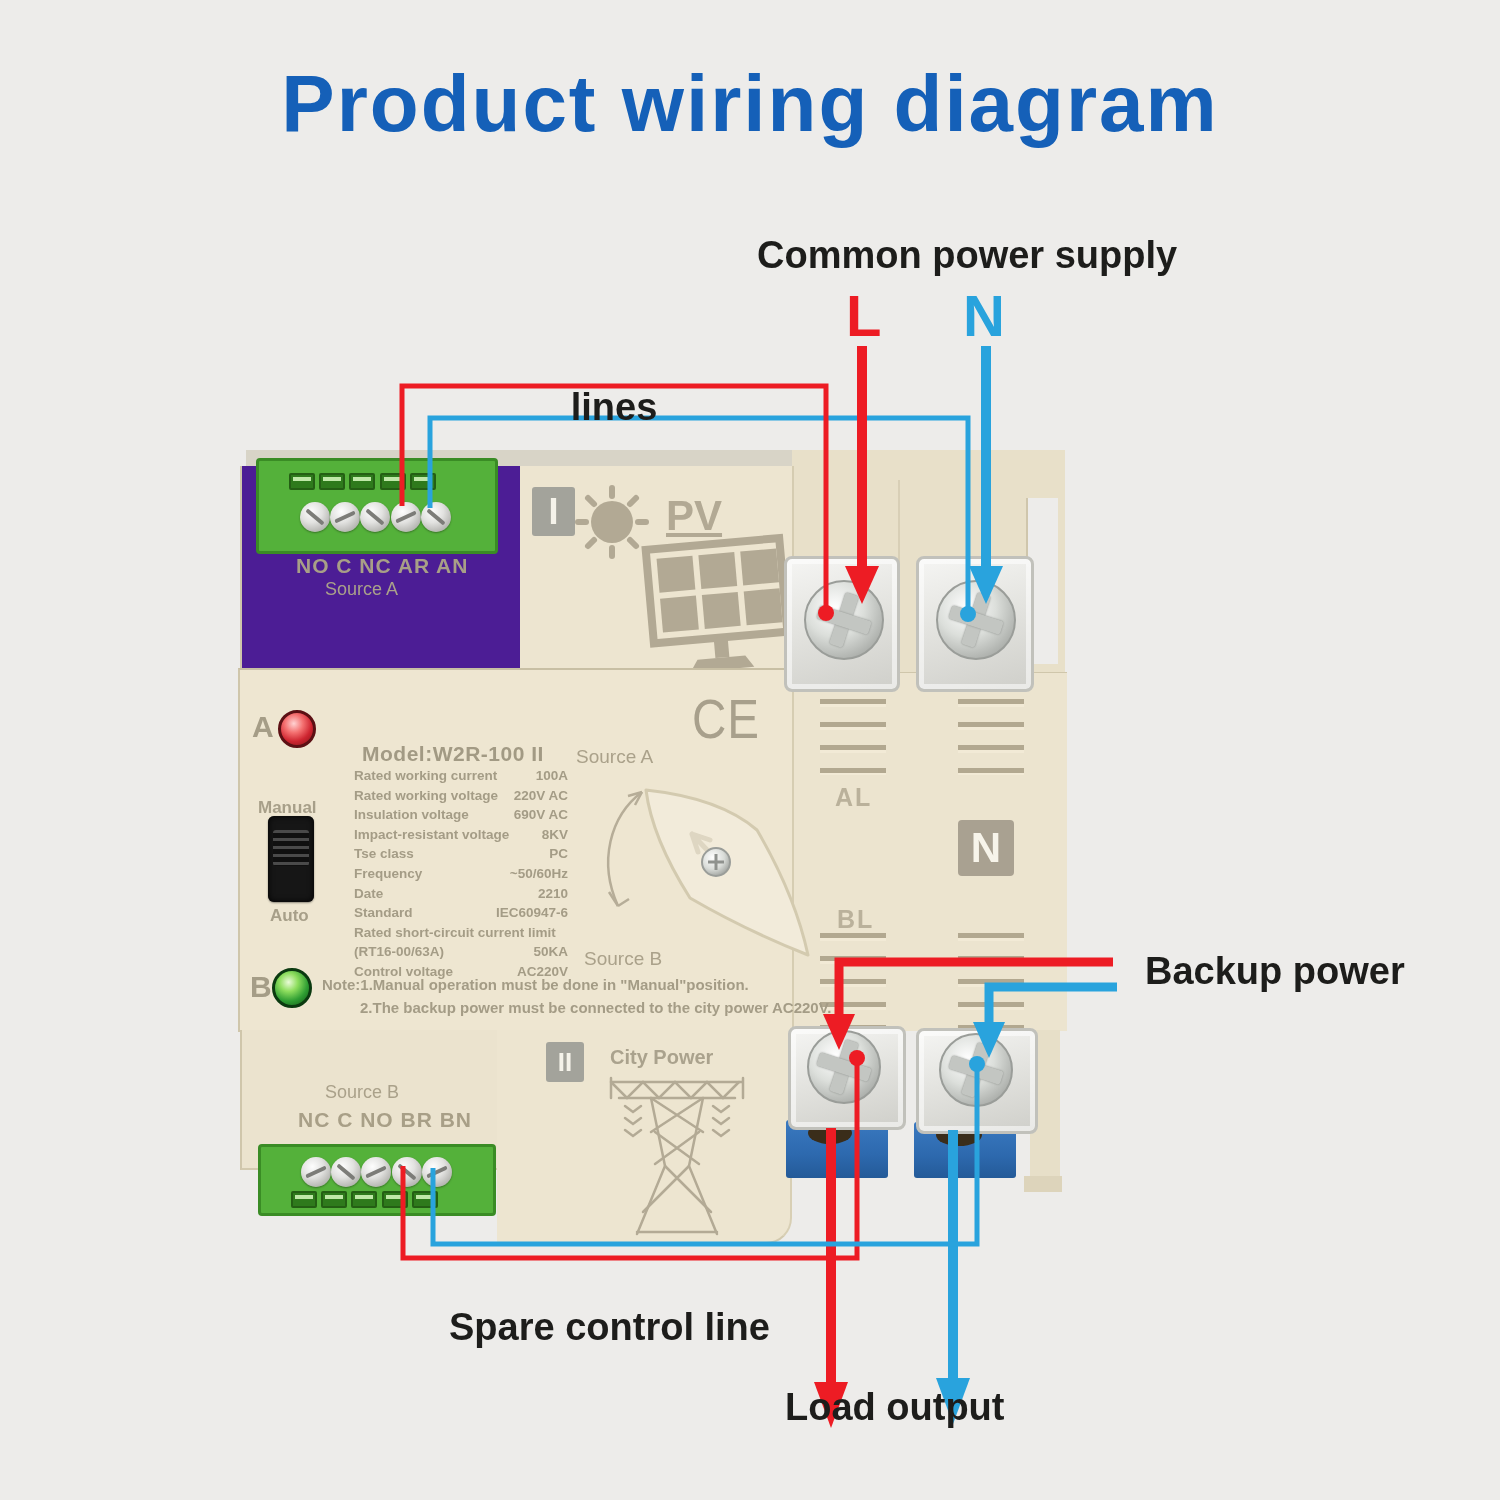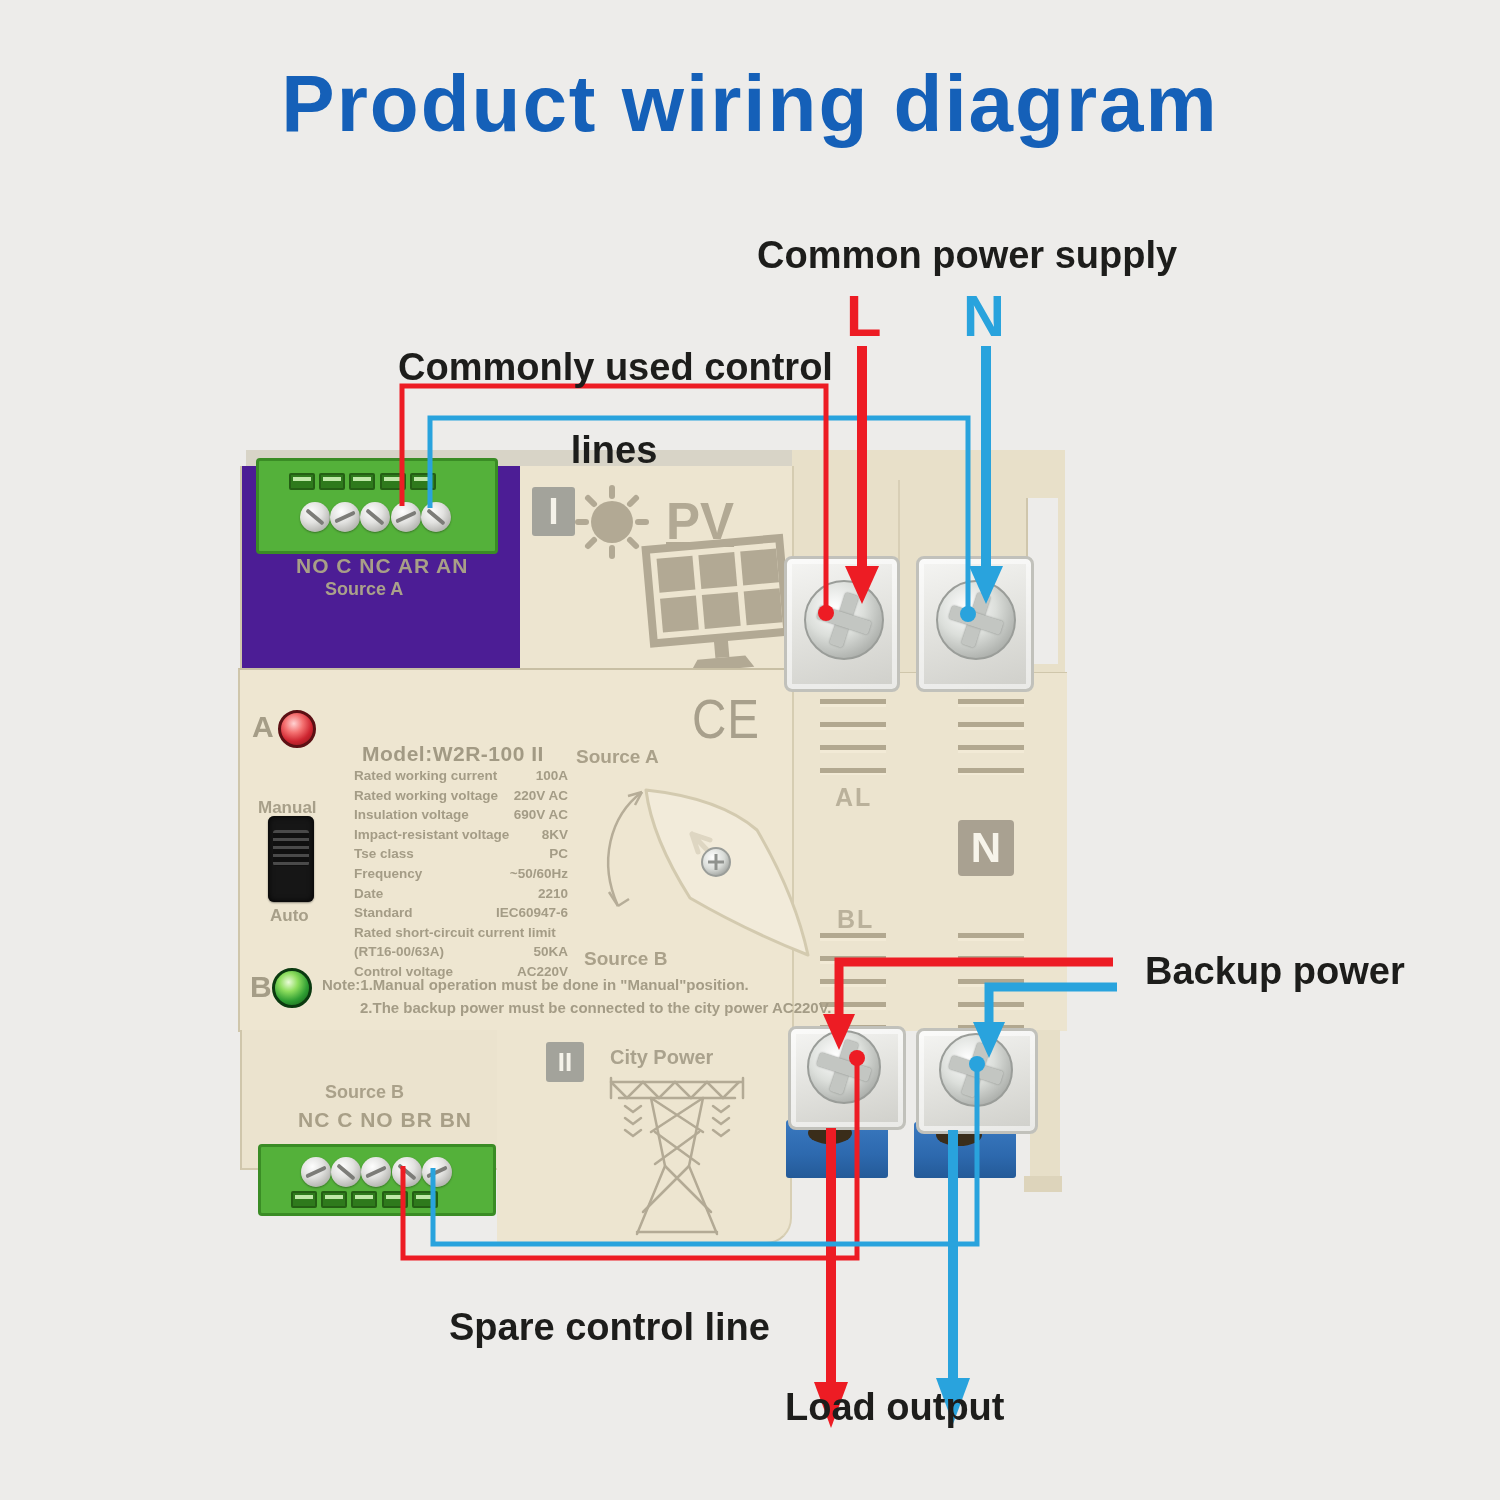--- a/index.html
+++ b/index.html
@@ -46,21 +46,21 @@
   .bigscrew{position:absolute;border-radius:50%;
             background:radial-gradient(circle at 38% 34%, #ffffff 0%, #dcdfdb 42%, #b0b3af 75%, #8d908c 100%);
             border:2px solid #9a9d99;}
   .bigscrew::before,.bigscrew::after{content:"";position:absolute;left:50%;top:50%;background:#c3c6c2;
             box-shadow:0 0 2px #8a8d89;border-radius:3px;}
   .bigscrew::before{width:14px;height:54px;transform:translate(-50%,-50%) rotate(18deg);}
   .bigscrew::after{width:54px;height:14px;transform:translate(-50%,-50%) rotate(18deg);}
   .bluebase{background:linear-gradient(180deg,#3a79c0 0%,#2d69ae 60%,#245a98 100%);border-radius:3px;}
   .contact{position:absolute;background:#3a2d1a;border-radius:50%;}
   .mold-row{font-size:21px;font-weight:700;letter-spacing:1px;color:#a89f87;}
-  .mold-src{font-size:18px;font-weight:700;color:#aaa18a;}
+  .mold-src{font-size:18px;font-weight:400;color:#aaa18a;}
   .model-title{font-size:21px;font-weight:700;color:#a29a84;letter-spacing:.5px;}
   .spec-table{width:214px;}
   .spec-row{display:flex;justify-content:space-between;font-size:13.5px;line-height:19.6px;
             color:#a49c86;font-weight:600;}
   .note{font-size:15px;color:#a49c86;font-weight:600;white-space:nowrap;}
   .ibox{background:#a3a39b;border-radius:3px;color:#f5f3ea;font-weight:700;text-align:center;}
   .al-bl{font-size:25px;font-weight:700;color:#bab19b;letter-spacing:2px;margin-top:8px;}
   .nlogo{left:958px;top:820px;width:56px;height:56px;background:#a9a191;border-radius:4px;
          color:#f7f4ea;font-size:42px;font-weight:700;text-align:center;line-height:56px;}
   .ce{font-size:56px;font-weight:500;color:#a8a08c;transform:scaleX(.85);transform-origin:left;letter-spacing:1px;}
@@ -83,42 +83,41 @@
   .z5{z-index:5;} .z10{z-index:10;} .z70{z-index:70;}
 </style>
 </head>
 <body>
 
 <div class="canvas">
 
   <div class="abs title z70">Product wiring diagram</div>
   <div class="abs blabel z70" style="left:757px;top:234px;">Common power supply</div>
   <div class="abs z70" style="left:398px;top:346px;width:432px;text-align:center;">
-    <div class="blabel" style="position:relative;">Commonly used control</div>
     <div class="blabel" style="position:relative;margin-top:40px;">lines</div>
   </div>
   <div class="abs phase phase-l z70">L</div>
   <div class="abs phase phase-n z70">N</div>
   <div class="abs blabel z70" style="left:1145px;top:950px;">Backup power</div>
   <div class="abs blabel z70" style="left:449px;top:1306px;">Spare control line</div>
   <div class="abs blabel z70" style="left:785px;top:1386px;">Load output</div>
 
   <div class="abs top-strip"></div>
   <div class="abs right-back">
     <div class="abs" style="left:106px;top:30px;width:2px;height:196px;background:#d8cfb6;"></div>
   </div>
   <div class="abs notch"></div>
   <div class="abs pedestal-a">
     <div class="abs mold-row" style="left:54px;top:88px;">NO C NC AR AN</div>
     <div class="abs mold-src" style="left:83px;top:113px;">Source A</div>
   </div>
 
   <div class="abs top-center">
     <div class="abs ibox" style="left:12px;top:21px;width:43px;height:49px;font-size:36px;line-height:49px;">I</div>
-    <div class="abs" style="left:146px;top:26px;font-size:51px;font-weight:700;color:#b2a994;text-decoration:underline;">PV</div>
+    <div class="abs" style="left:146px;top:26px;font-size:42px;font-weight:700;color:#b2a994;text-decoration:underline;">PV</div>
     <svg class="abs" style="left:44px;top:10px;" width="226" height="196" viewBox="0 0 226 196">
       <g fill="#b2a994" stroke="none">
         <circle cx="48" cy="46" r="21"></circle>
         <g stroke="#b2a994" stroke-width="6" stroke-linecap="round">
           <line x1="48" y1="12" x2="48" y2="20"></line>
             <line x1="48" y1="72" x2="48" y2="80"></line>
           <line x1="14" y1="46" x2="22" y2="46"></line>
             <line x1="74" y1="46" x2="82" y2="46"></line>
           <line x1="24" y1="22" x2="30" y2="28"></line>
             <line x1="66" y1="64" x2="72" y2="70"></line>

